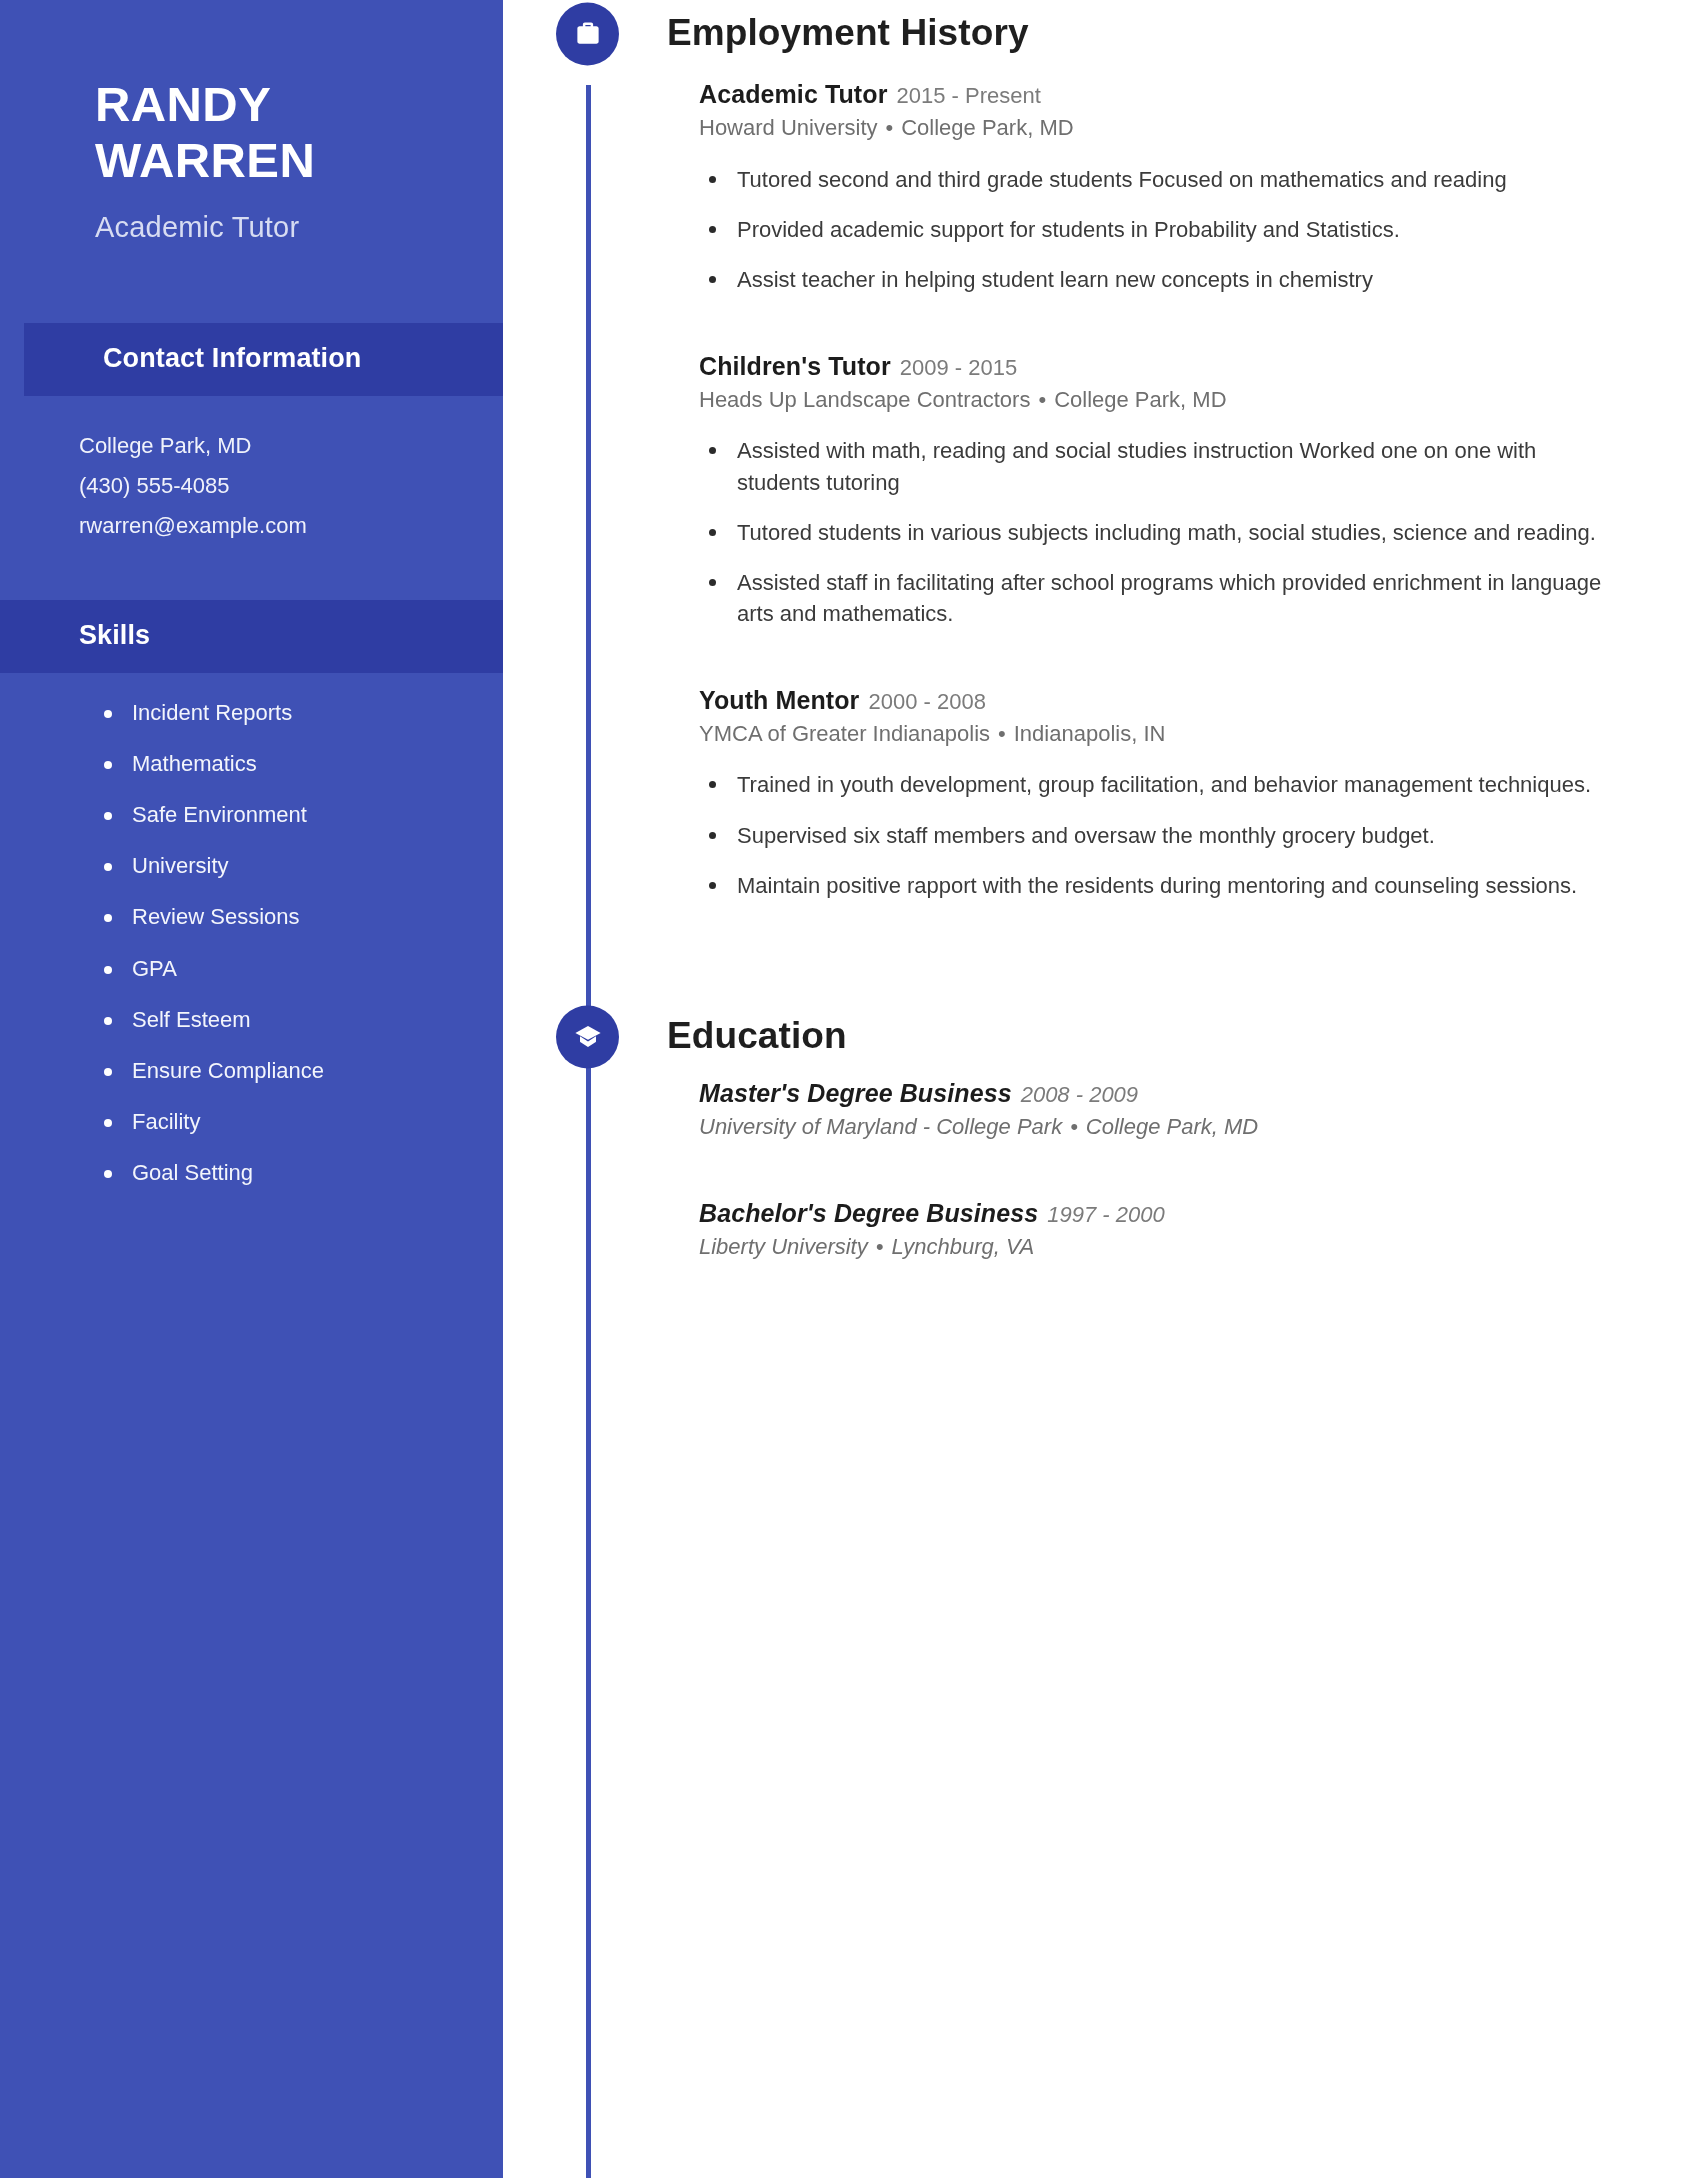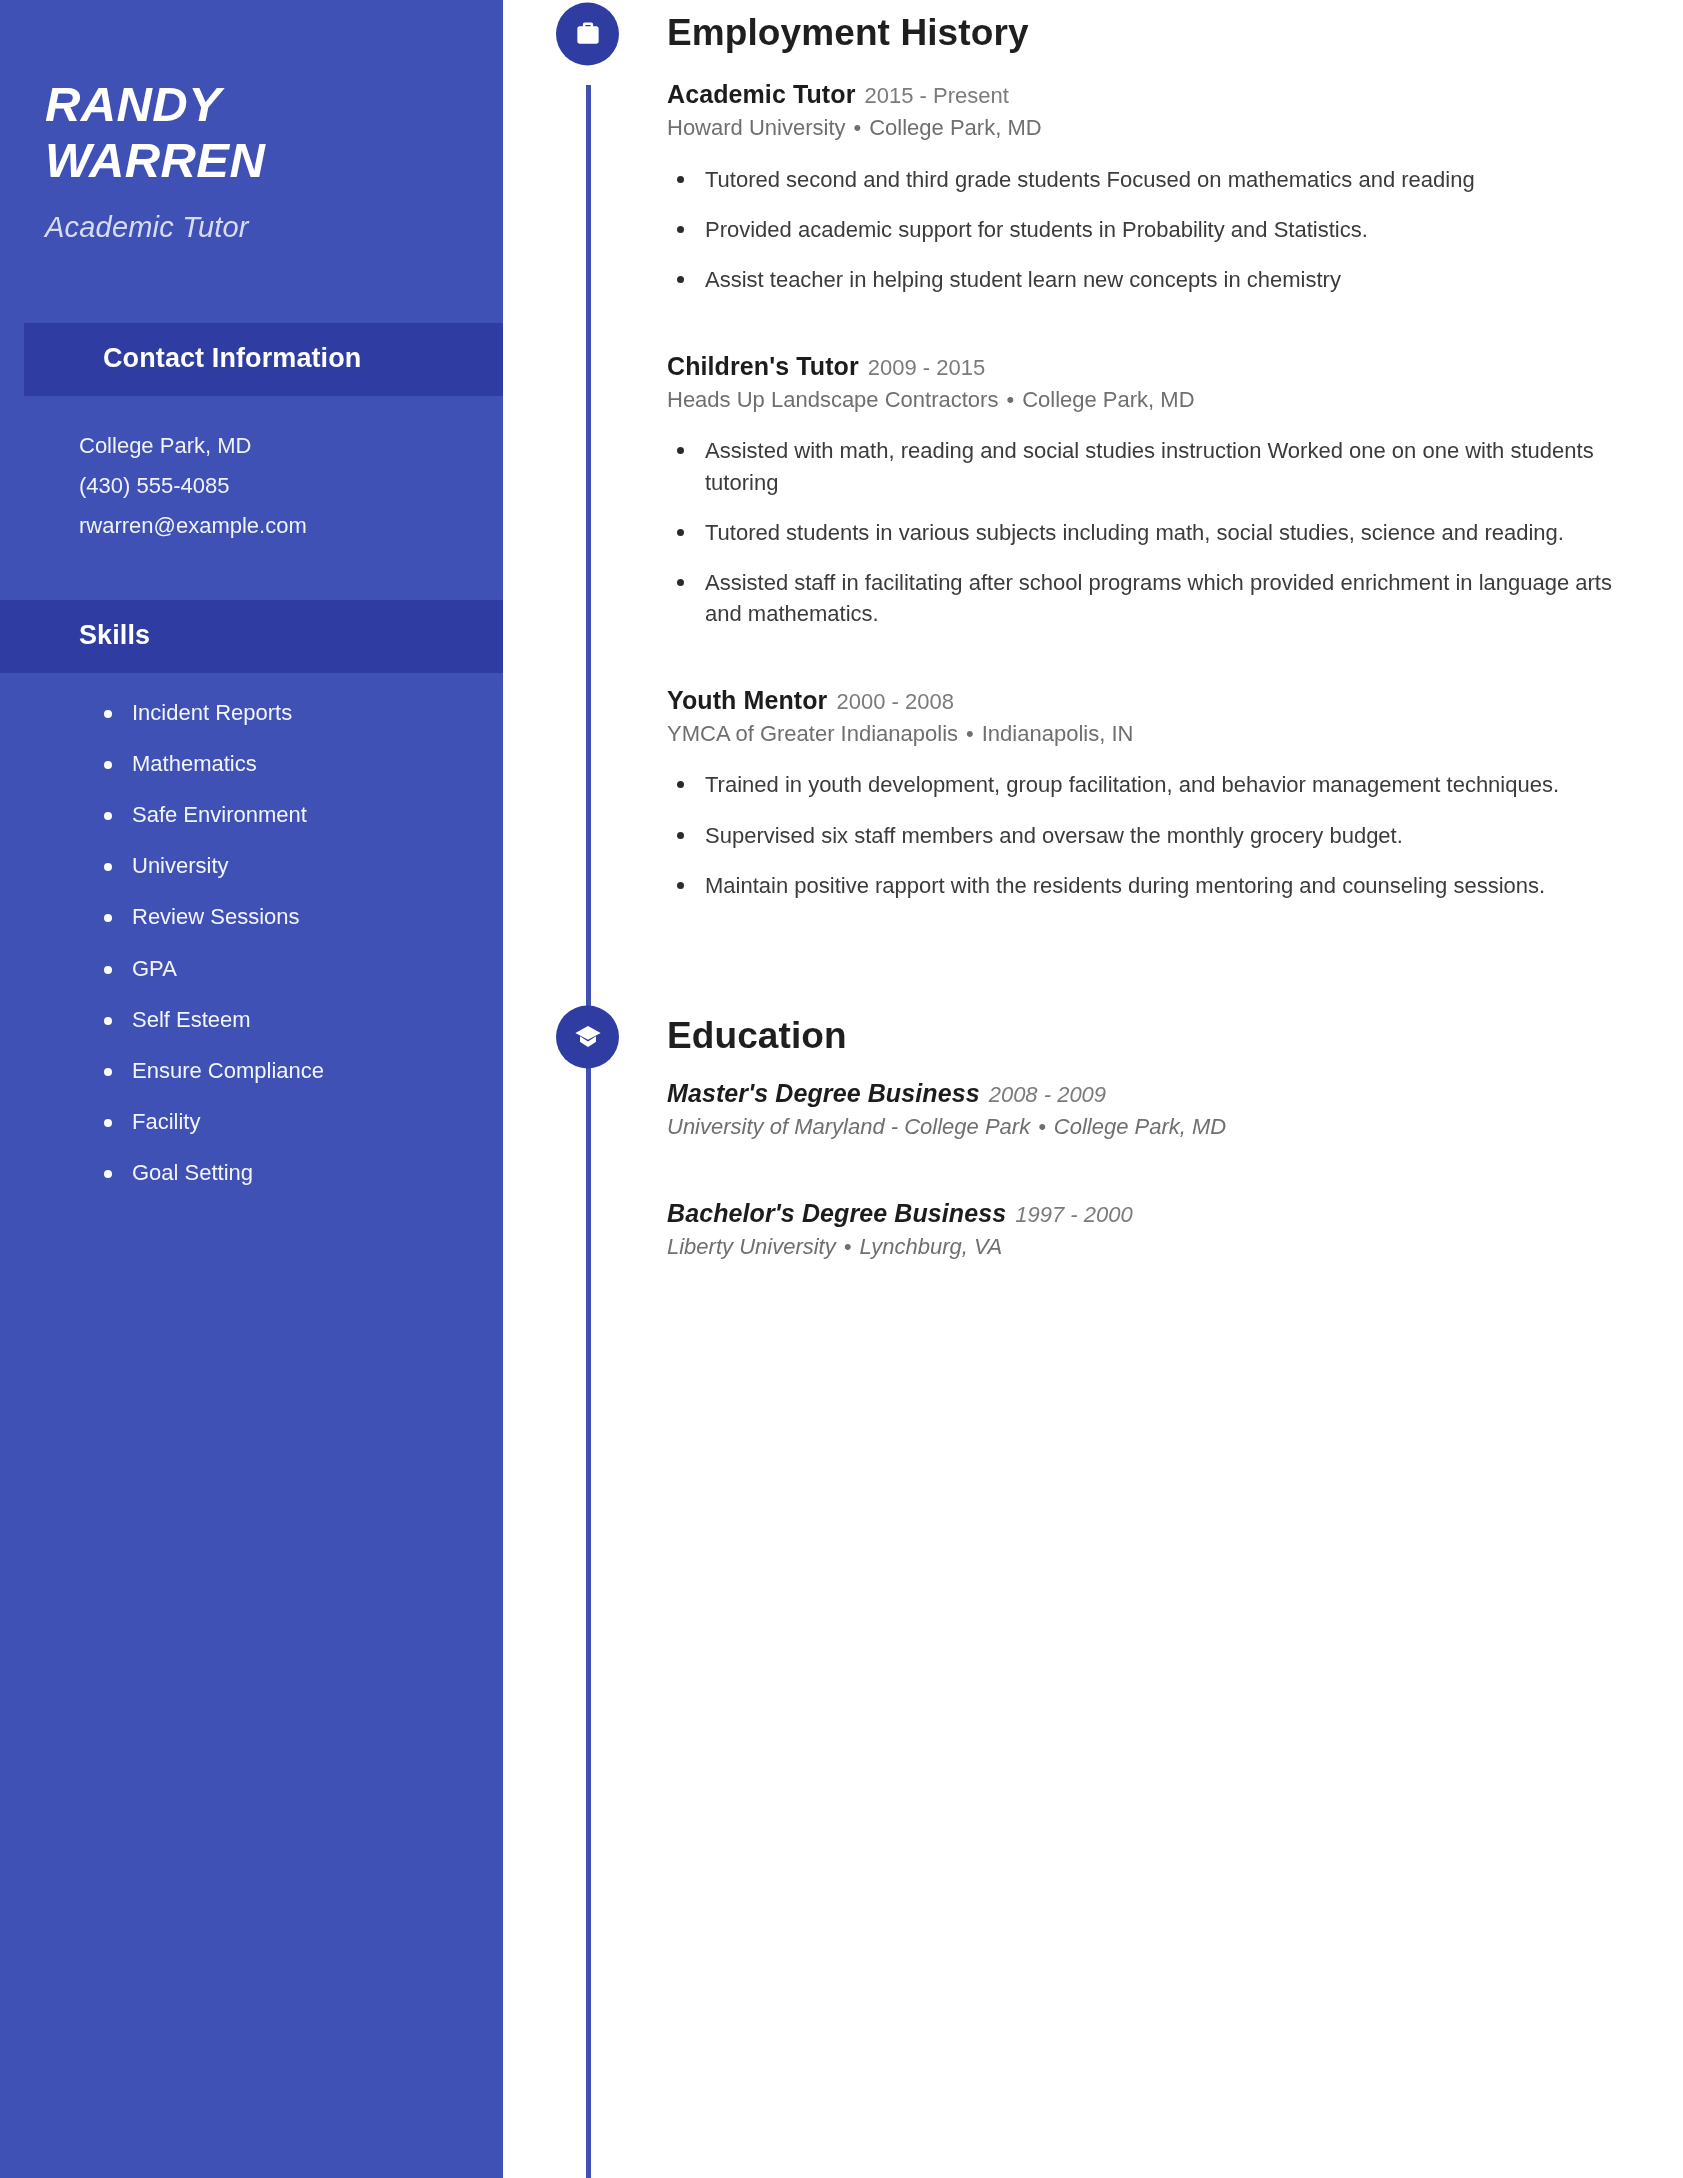--- a/index.html
+++ b/index.html
@@ -12,21 +12,21 @@
   .page { position:relative; width:1683px; height:2178px; display:flex; }
 
   
   .sidebar {
     width:503px;
     background:#3f51b5;
     color:#ffffff;
     flex:0 0 503px;
     position:relative;
   }
-  .name-block { padding:77px 79px 0 45px;font-style:italic; }
+  .name-block { padding:77px 79px 0 95px; }
   .name {
     font-size:49px;
     font-weight:700;
     line-height:1.14;
     letter-spacing:0.4px;
     color:#ffffff;
   }
   .title-role {
     margin-top:22px;
     font-size:29px;
@@ -109,21 +109,21 @@
   .sec-icon svg { display:block; }
   .sec-title {
     margin-left:164px;
     font-size:37px;
     font-weight:700;
     color:#1f1f1f;
     letter-spacing:0.1px;
     line-height:1.1;
   }
 
-  .entries { padding-left:164px; padding-right:68px; }
+  .entries { padding-left:164px; padding-right:68px;margin-left:32px; }
 
   .entry { margin-top:14px; }
   .entry.first { margin-top:12px; }
   .entry-title-row {
     font-size:0;
     line-height:1.25;
     margin-bottom:4px;
   }
   .entry-title {
     font-size:25px;

